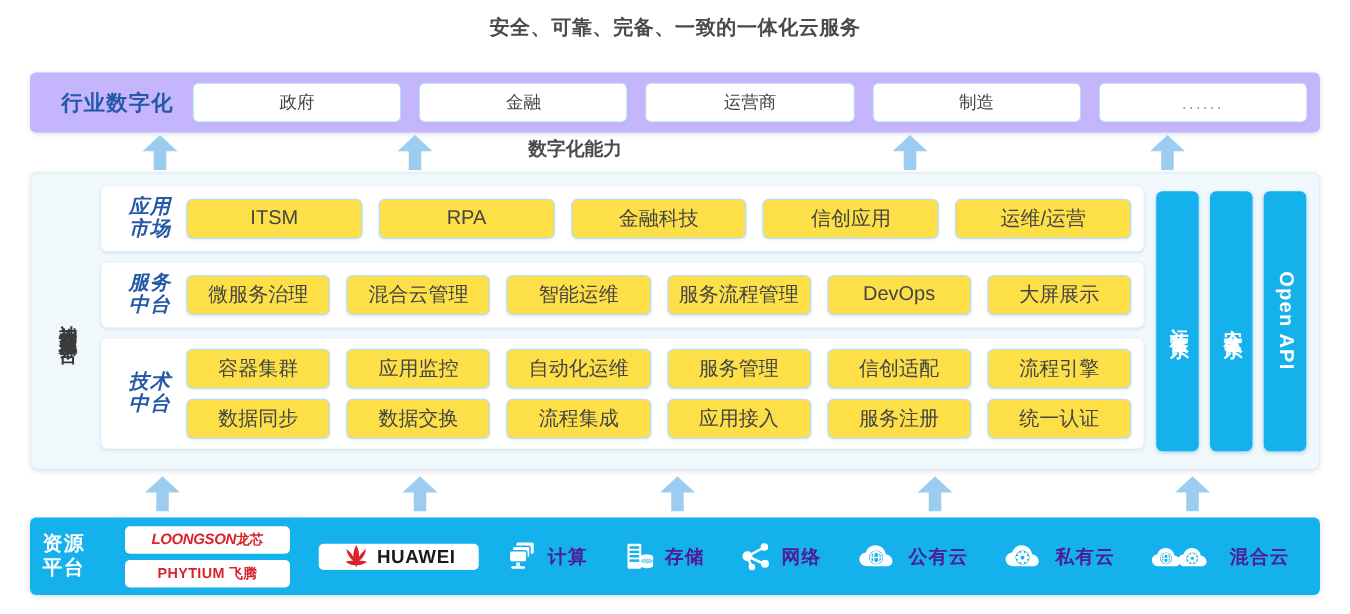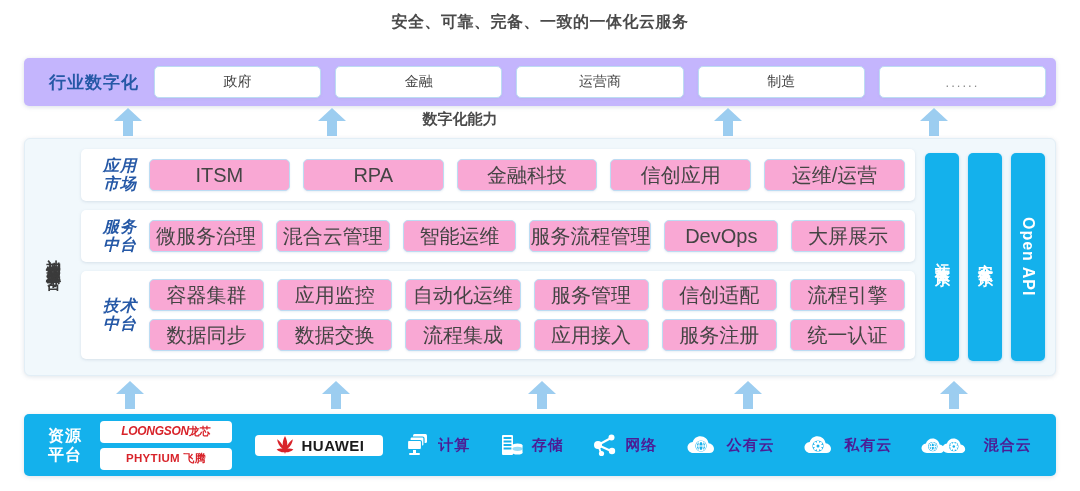--- a/index.html
+++ b/index.html
@@ -95,23 +95,23 @@
   .row-label{
     width:58px;flex:none;text-align:center;
     font-size:16px;font-weight:bold;color:#2558a6;line-height:1.15;
     letter-spacing:1px;
     font-style:italic;
   }
   .row-cells{flex:1;display:flex;flex-direction:column;gap:8px;}
   .cell-line{display:flex;gap:13px;}
   .cell{
     flex:1;height:30px;border:1px solid #bcdcf3;border-radius:5px;
-    background:#f9a8d4;
+    background:#fde047;
     display:flex;align-items:center;justify-content:center;
-    font-size:20px;color:#444444;
+    font-size:16px;color:#444444;
     box-shadow:0 1px 2px rgba(150,175,200,.20);
     white-space:nowrap;
     text-align:center;
   }
 
   .vcols{display:flex;gap:9px;align-items:stretch;padding:4px 0;}
   .vcol{
     width:34px;background:#14b1ec;border-radius:5px;
     display:flex;align-items:center;justify-content:center;
     color:#ffffff;font-size:15px;font-weight:bold;
@@ -129,21 +129,21 @@
   }
 
   
   .resource{
     position:absolute;left:24px;top:414px;width:1032px;height:62px;
     background:#14b1ec;border-radius:5px;
     display:flex;align-items:center;padding:0 10px;box-sizing:border-box;
     box-shadow:0 1px 4px rgba(120,140,165,.25);
   }
   .res-label{
-    width:62px;flex:none;text-align:center;
+    width:62px;flex:none;
     color:#ffffff;font-size:16px;font-weight:bold;line-height:1.2;
     letter-spacing:1px;
   }
   .logo-stack{display:flex;flex-direction:column;gap:5px;margin-left:4px;}
   .logo-chip{
     width:132px;height:22px;background:#ffffff;border-radius:4px;
     display:flex;align-items:center;justify-content:center;
   }
   .logo-chip.huawei{width:128px;height:21px;margin-left:23px;}
   .lg-loongson{

